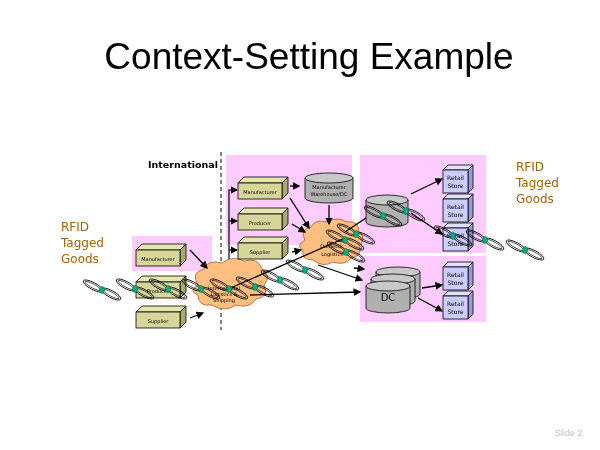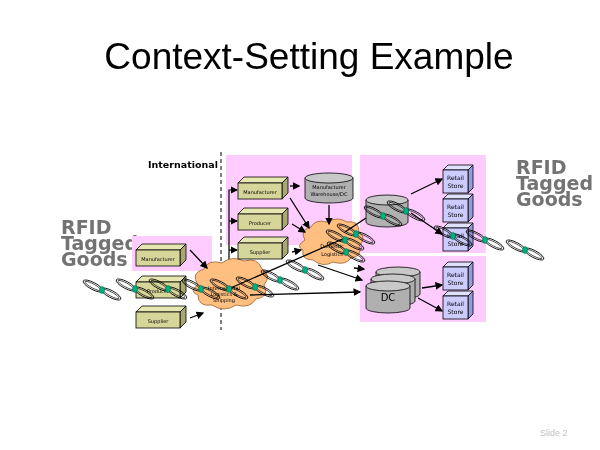--- a/index.html
+++ b/index.html
@@ -1,22 +1,22 @@
 <!DOCTYPE html>
 <html><head>
 <meta charset="utf-8">
 <style>
   html, body { margin:0; padding:0; }
   body { width:600px; height:450px; background:#ffffff; position:relative; overflow:hidden;
          font-family:"Liberation Sans", sans-serif; }
   .title { position:absolute; left:0; top:36px; width:618px; text-align:center;
            font-size:37px; color:#000; font-family:"Liberation Sans", sans-serif; }
-  .rfid { position:absolute; font-family:"DejaVu Sans", sans-serif; font-size:19px; line-height:16px; color:#737373; white-space:pre-line;font-weight:bold; }
+  .rfid { position:absolute; font-family:"DejaVu Sans", sans-serif; font-size:12px; line-height:16px; color:#a16207; white-space:pre-line; }
   .region-label { position:absolute; font-family:"DejaVu Sans", sans-serif; font-size:9.5px; font-weight:bold; color:#000; }
-  .slide-num { position:absolute; left:540px; top:428px; font-size:9px; color:#c0c0c0; }
+  .slide-num { position:absolute; left:555px; top:428px; font-size:9px; color:#c0c0c0; }
   svg { position:absolute; left:0; top:0; }
   .lbl { font-family:"DejaVu Sans", sans-serif; font-size:5px; fill:#000; }
   .lbl-s { font-family:"DejaVu Sans", sans-serif; font-size:6px; fill:#000; }
   .lbl-dc { font-family:"DejaVu Sans", sans-serif; font-size:10px; fill:#000; }
 </style>
 </head>
 <body>
 
 <div class="title">Context-Setting Example</div>
 

